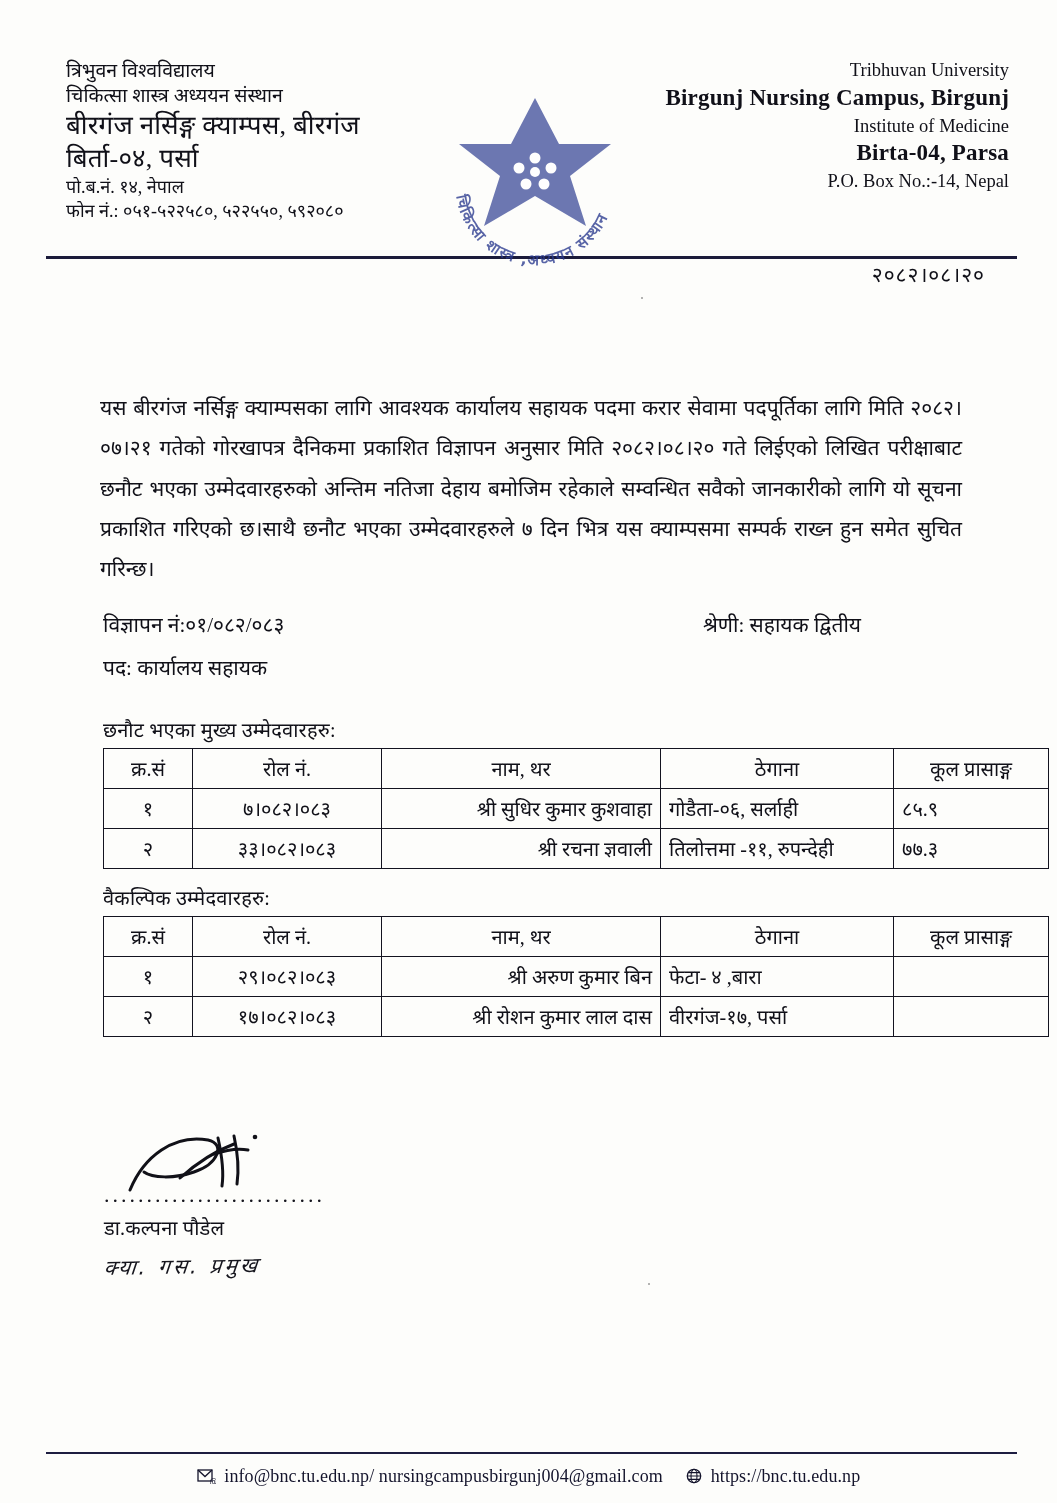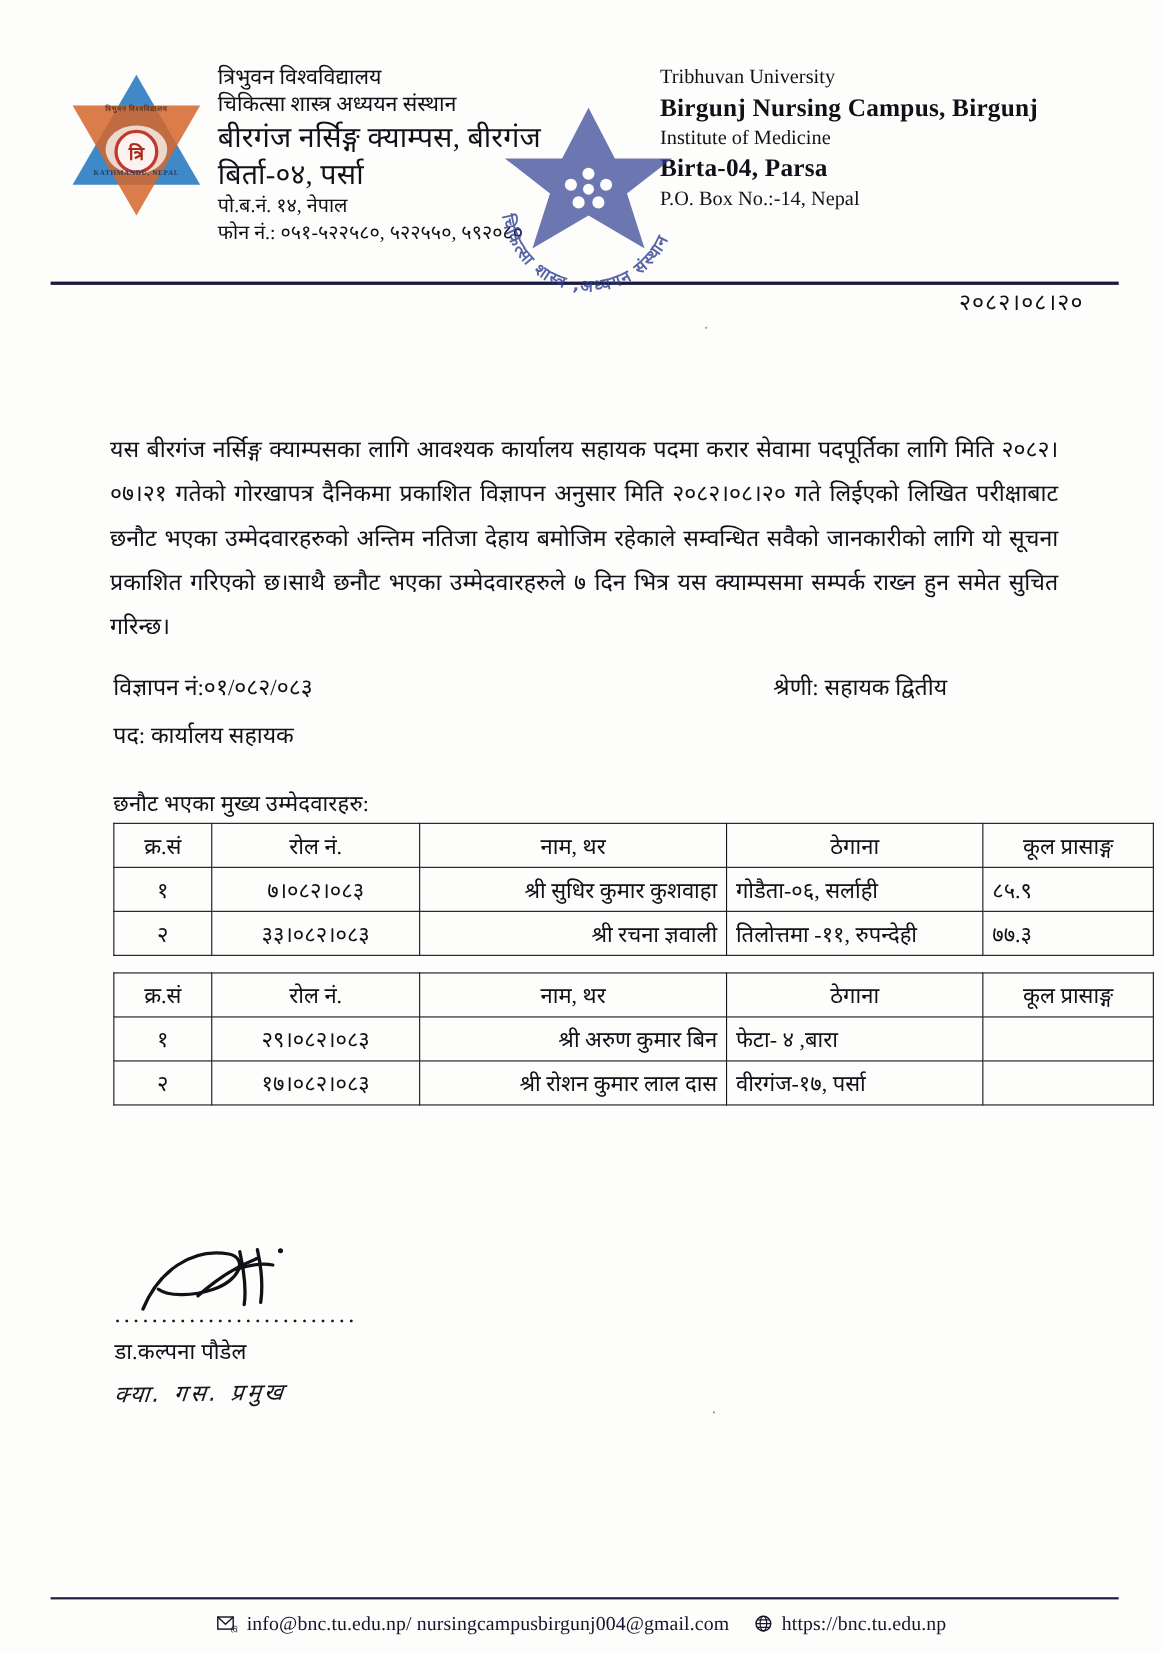--- a/index.html
+++ b/index.html
@@ -105,20 +105,21 @@
   
   .hdr-np {
     flex: 0 0 392px;
     padding-left: 8px;
     line-height: 1.30;
   }
   .hdr-en {
     flex: 1;
     padding-left: 10px;
     line-height: 1.34;
+    text-align: right;
   }
   .hdr-line     { font-size: 19.5px; white-space: nowrap; }
   .hdr-line.big { font-size: 26px; font-weight: normal; letter-spacing: .2px; }
   .hdr-line.sm  { font-size: 18px; }
 
   .hdr-en .hdr-line     { font-size: 18.5px; }
   .hdr-en .hdr-line.big { font-size: 23px; font-weight: bold; }
   .hdr-en .hdr-line.sm  { font-size: 18.5px; }
 
   
@@ -273,28 +274,20 @@
     border-radius: 50%;
   }
 </style>
 </head>
 <body>
 
 <div id="page">
 
   <div class="header">
 
-    <div class="emblem">
-      <div class="tri tri-up"></div>
-      <div class="tri tri-down"></div>
-      <div class="emblem-inner"></div>
-      <div class="emblem-txt top">त्रिभुवन विश्वविद्यालय</div>
-      <div class="emblem-core">त्रि</div>
-      <div class="emblem-txt bot">KATHMANDU,      NEPAL</div>
-    </div>
 
     <div class="hdr-np">
       <div class="hdr-line">त्रिभुवन विश्वविद्यालय</div>
       <div class="hdr-line">चिकित्सा शास्त्र अध्ययन संस्थान</div>
       <div class="hdr-line big">बीरगंज नर्सिङ्ग क्याम्पस, बीरगंज</div>
       <div class="hdr-line big">बिर्ता-०४, पर्सा</div>
       <div class="hdr-line sm">पो.ब.नं. १४, नेपाल</div>
       <div class="hdr-line sm">फोन नं.: ०५१-५२२५८०, ५२२५५०, ५९२०८०</div>
     </div>
 
@@ -366,20 +359,21 @@
           <td class="c-roll">३३।०८२।०८३</td>
           <td class="c-name">श्री रचना ज्ञवाली</td>
           <td class="c-addr">तिलोत्तमा -११, रुपन्देही</td>
           <td class="c-mark">७७.३</td>
         </tr>
       </tbody>
     </table>
   </div>
 
   <div class="sect-alt">
+    <div class="tbl-caption">वैकल्पिक उम्मेदवारहरु:</div>
     <table class="rtbl">
       <thead>
         <tr>
           <th class="c-sn">क्र.सं</th>
           <th class="c-roll">रोल नं.</th>
           <th class="c-name">नाम, थर</th>
           <th class="c-addr">ठेगाना</th>
           <th class="c-mark">कूल प्रासाङ्ग</th>
         </tr>
       </thead>

